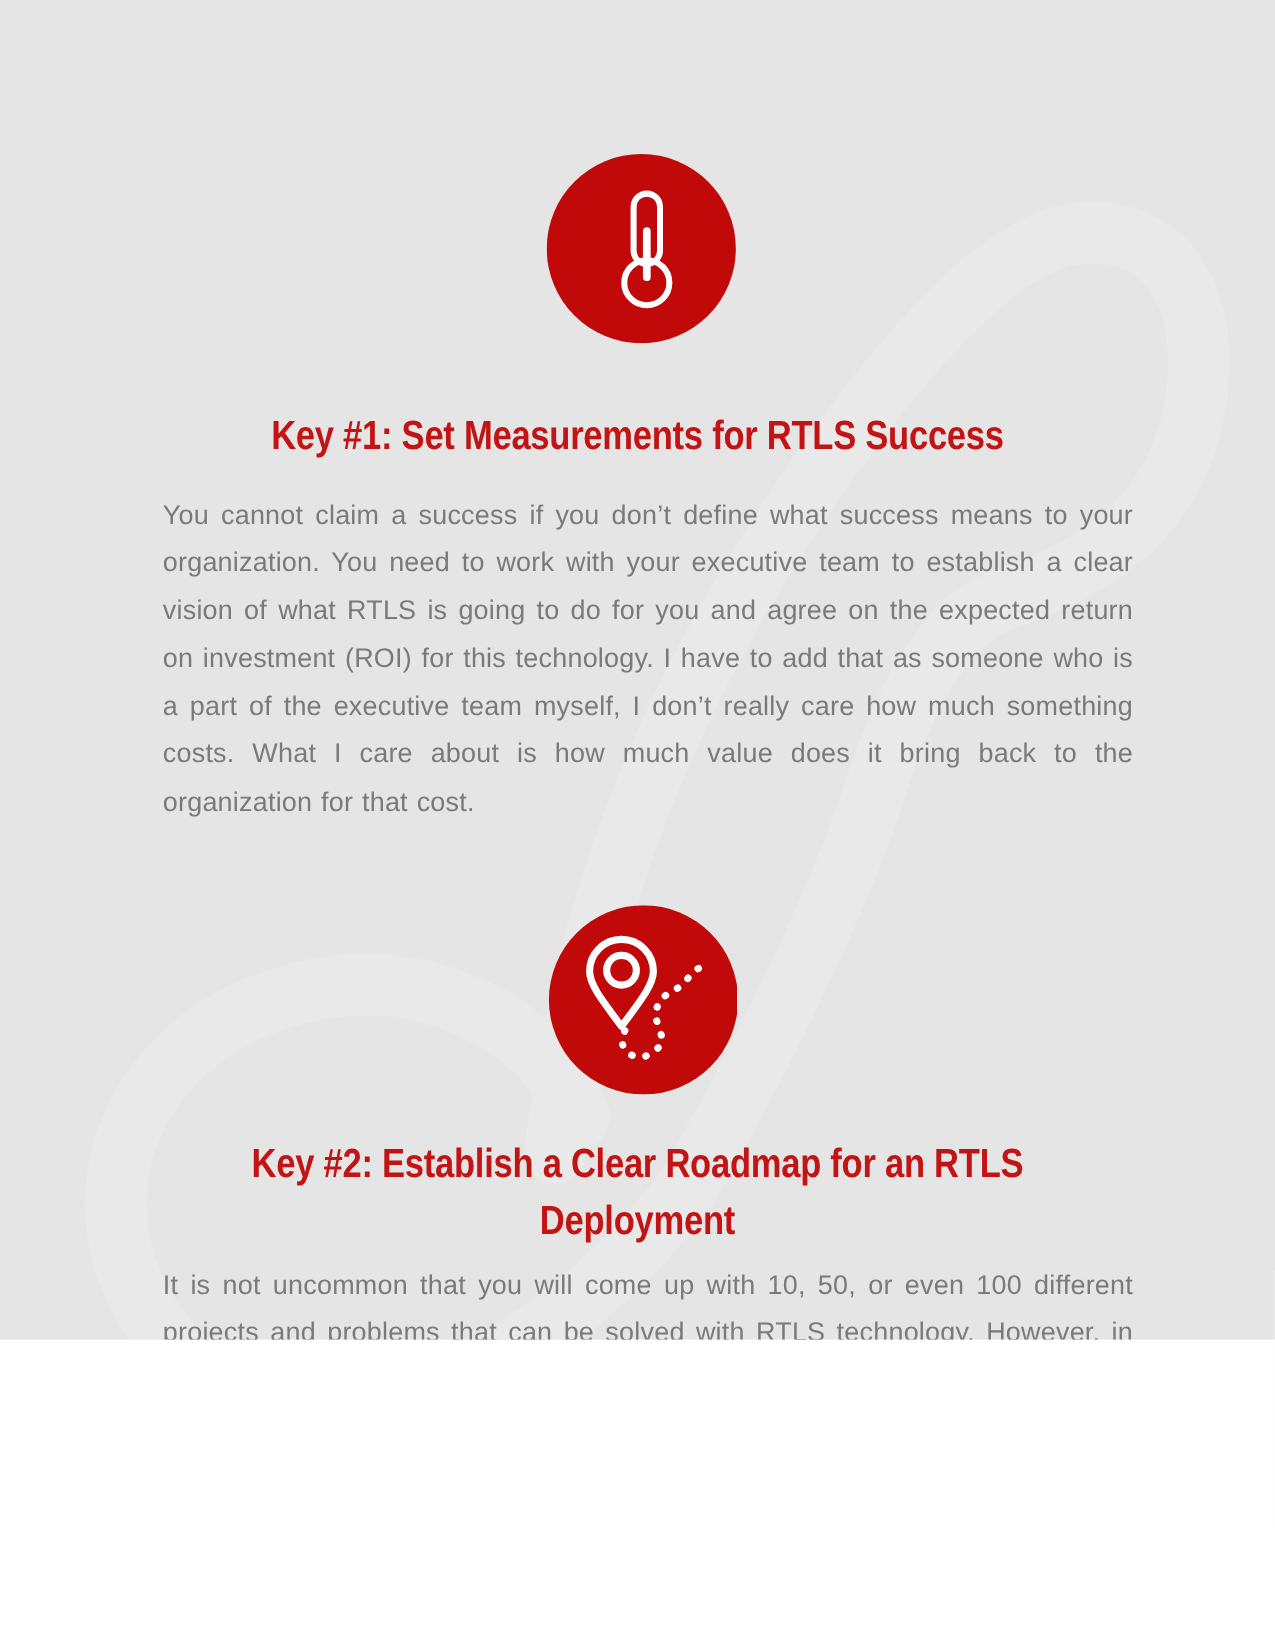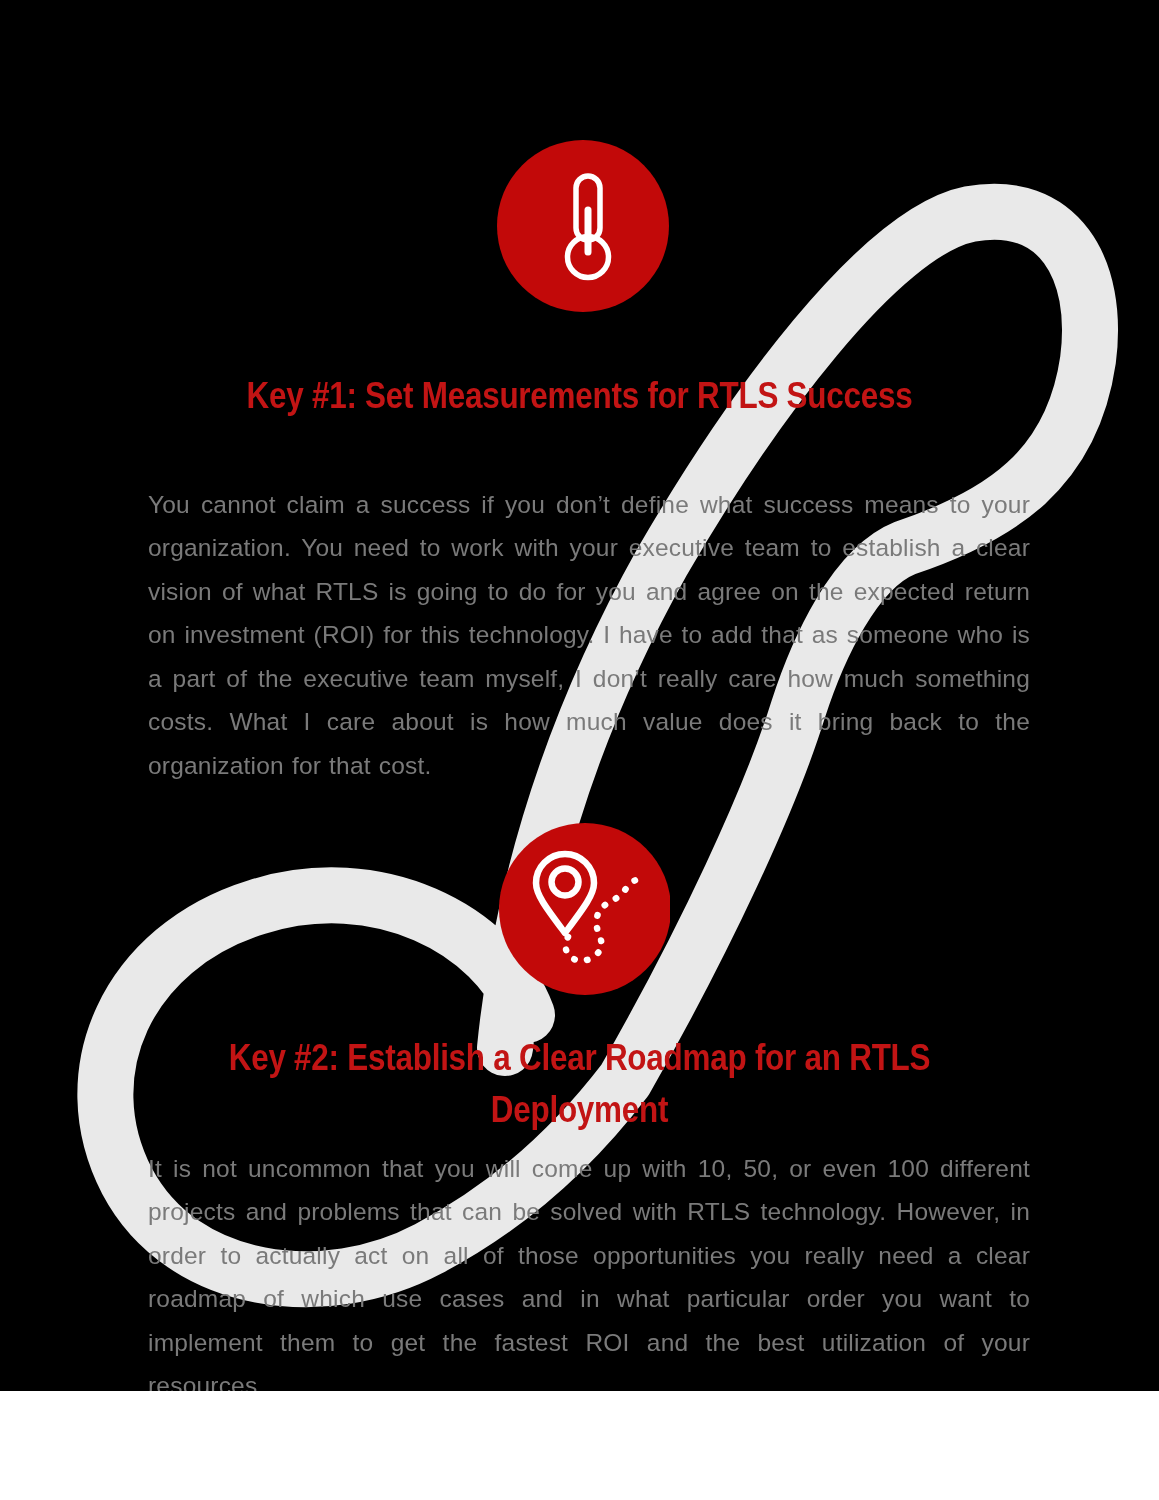--- a/index.html
+++ b/index.html
@@ -1,19 +1,19 @@
 <!DOCTYPE html>
 <html><head>
 <meta charset="utf-8">
 <style>
   html,body{margin:0;padding:0;background:#ffffff;}
   .page{
     position:relative;
-    width:1159px;height:1391px;
-    background:#000000;
+    width:1159px;height:1218px;
+    background:#e5e5e5;
     overflow:hidden;
     font-family:"Liberation Sans",sans-serif;
     text-decoration:underline;
   }
   .watermark{position:absolute;left:0;top:0;width:1159px;height:1500px;z-index:0;}
   .icon-circle{position:absolute;width:172px;height:172px;z-index:2;}
   #icon1{left:497px;top:140px;}
   #icon2{left:498px;top:823px;}
   .heading{
     position:absolute;left:0;width:1159px;
@@ -29,21 +29,21 @@
   #h2{top:1032px;}
   .hline{display:block;}
   .para{
     position:absolute;left:148px;width:882px;
     color:#7a7a7a;
     font-size:24.5px;line-height:43.5px;
     letter-spacing:0.2px;word-spacing:1px;
     text-align:justify;
     z-index:2;
   }
-  #p1{top:458px;}
+  #p1{top:422px;}
   #p2{top:1122px;}
 </style>
 </head>
 <body>
 
 <div class="page">
 
   <svg class="watermark" viewBox="0 0 1159 1500" xmlns="http://www.w3.org/2000/svg" aria-hidden="true">
     <path d="M 505 1048
              C 520 900, 565 735, 662 562

